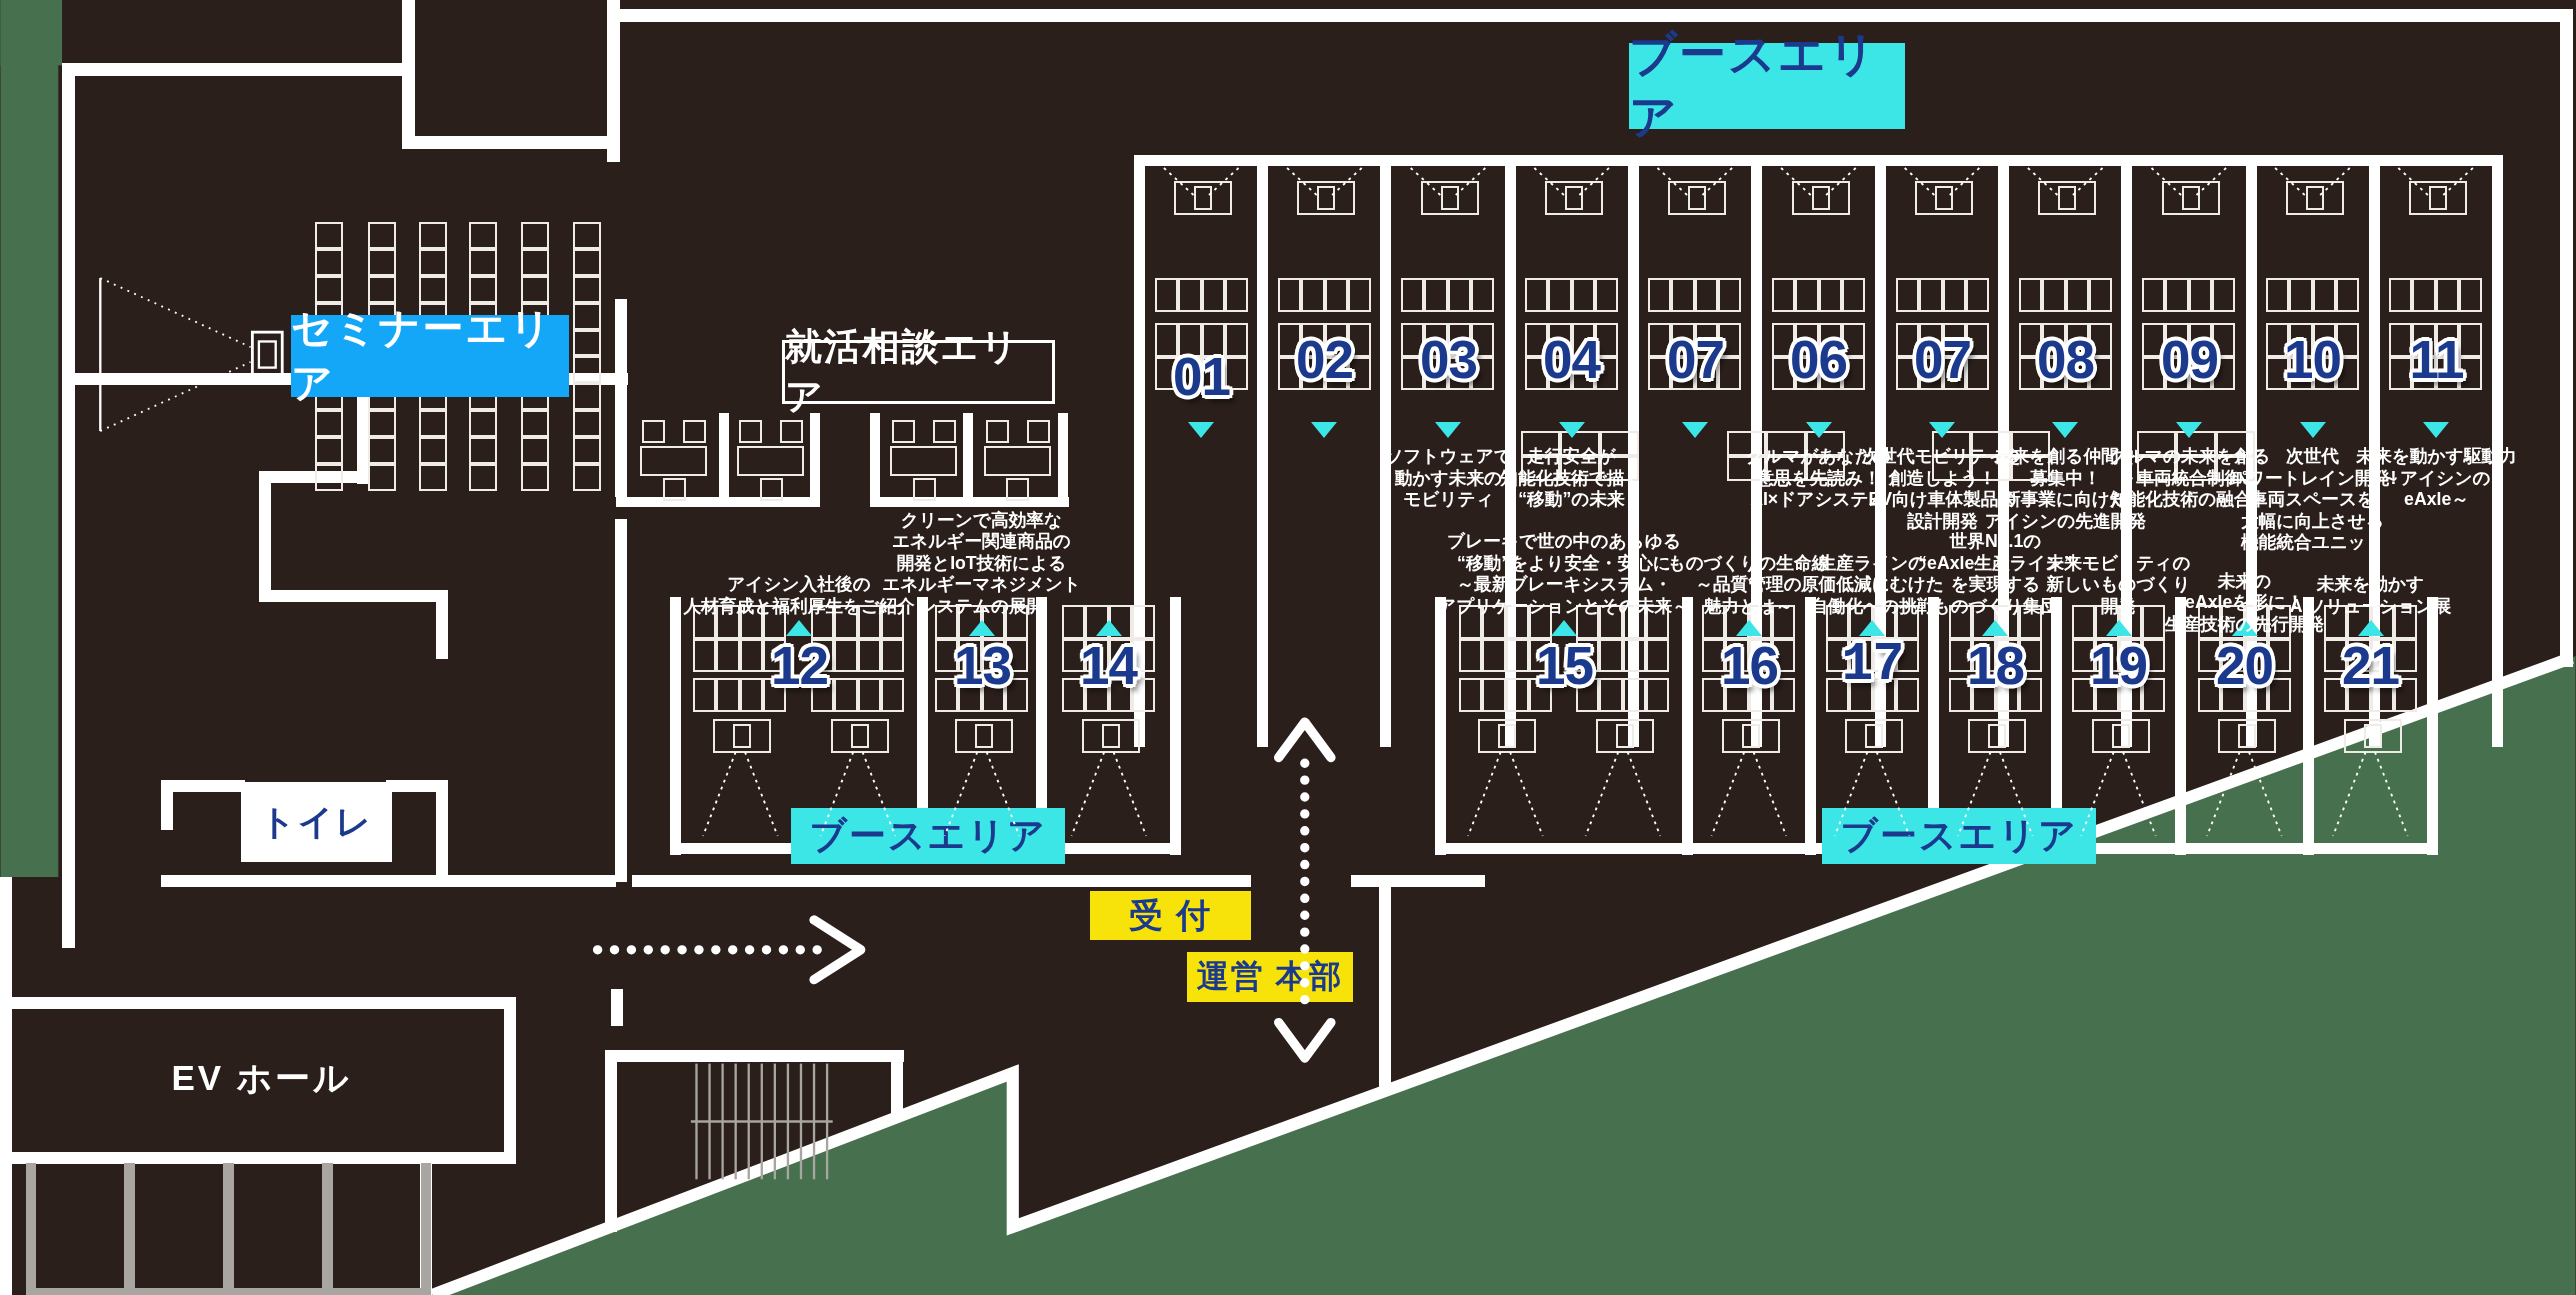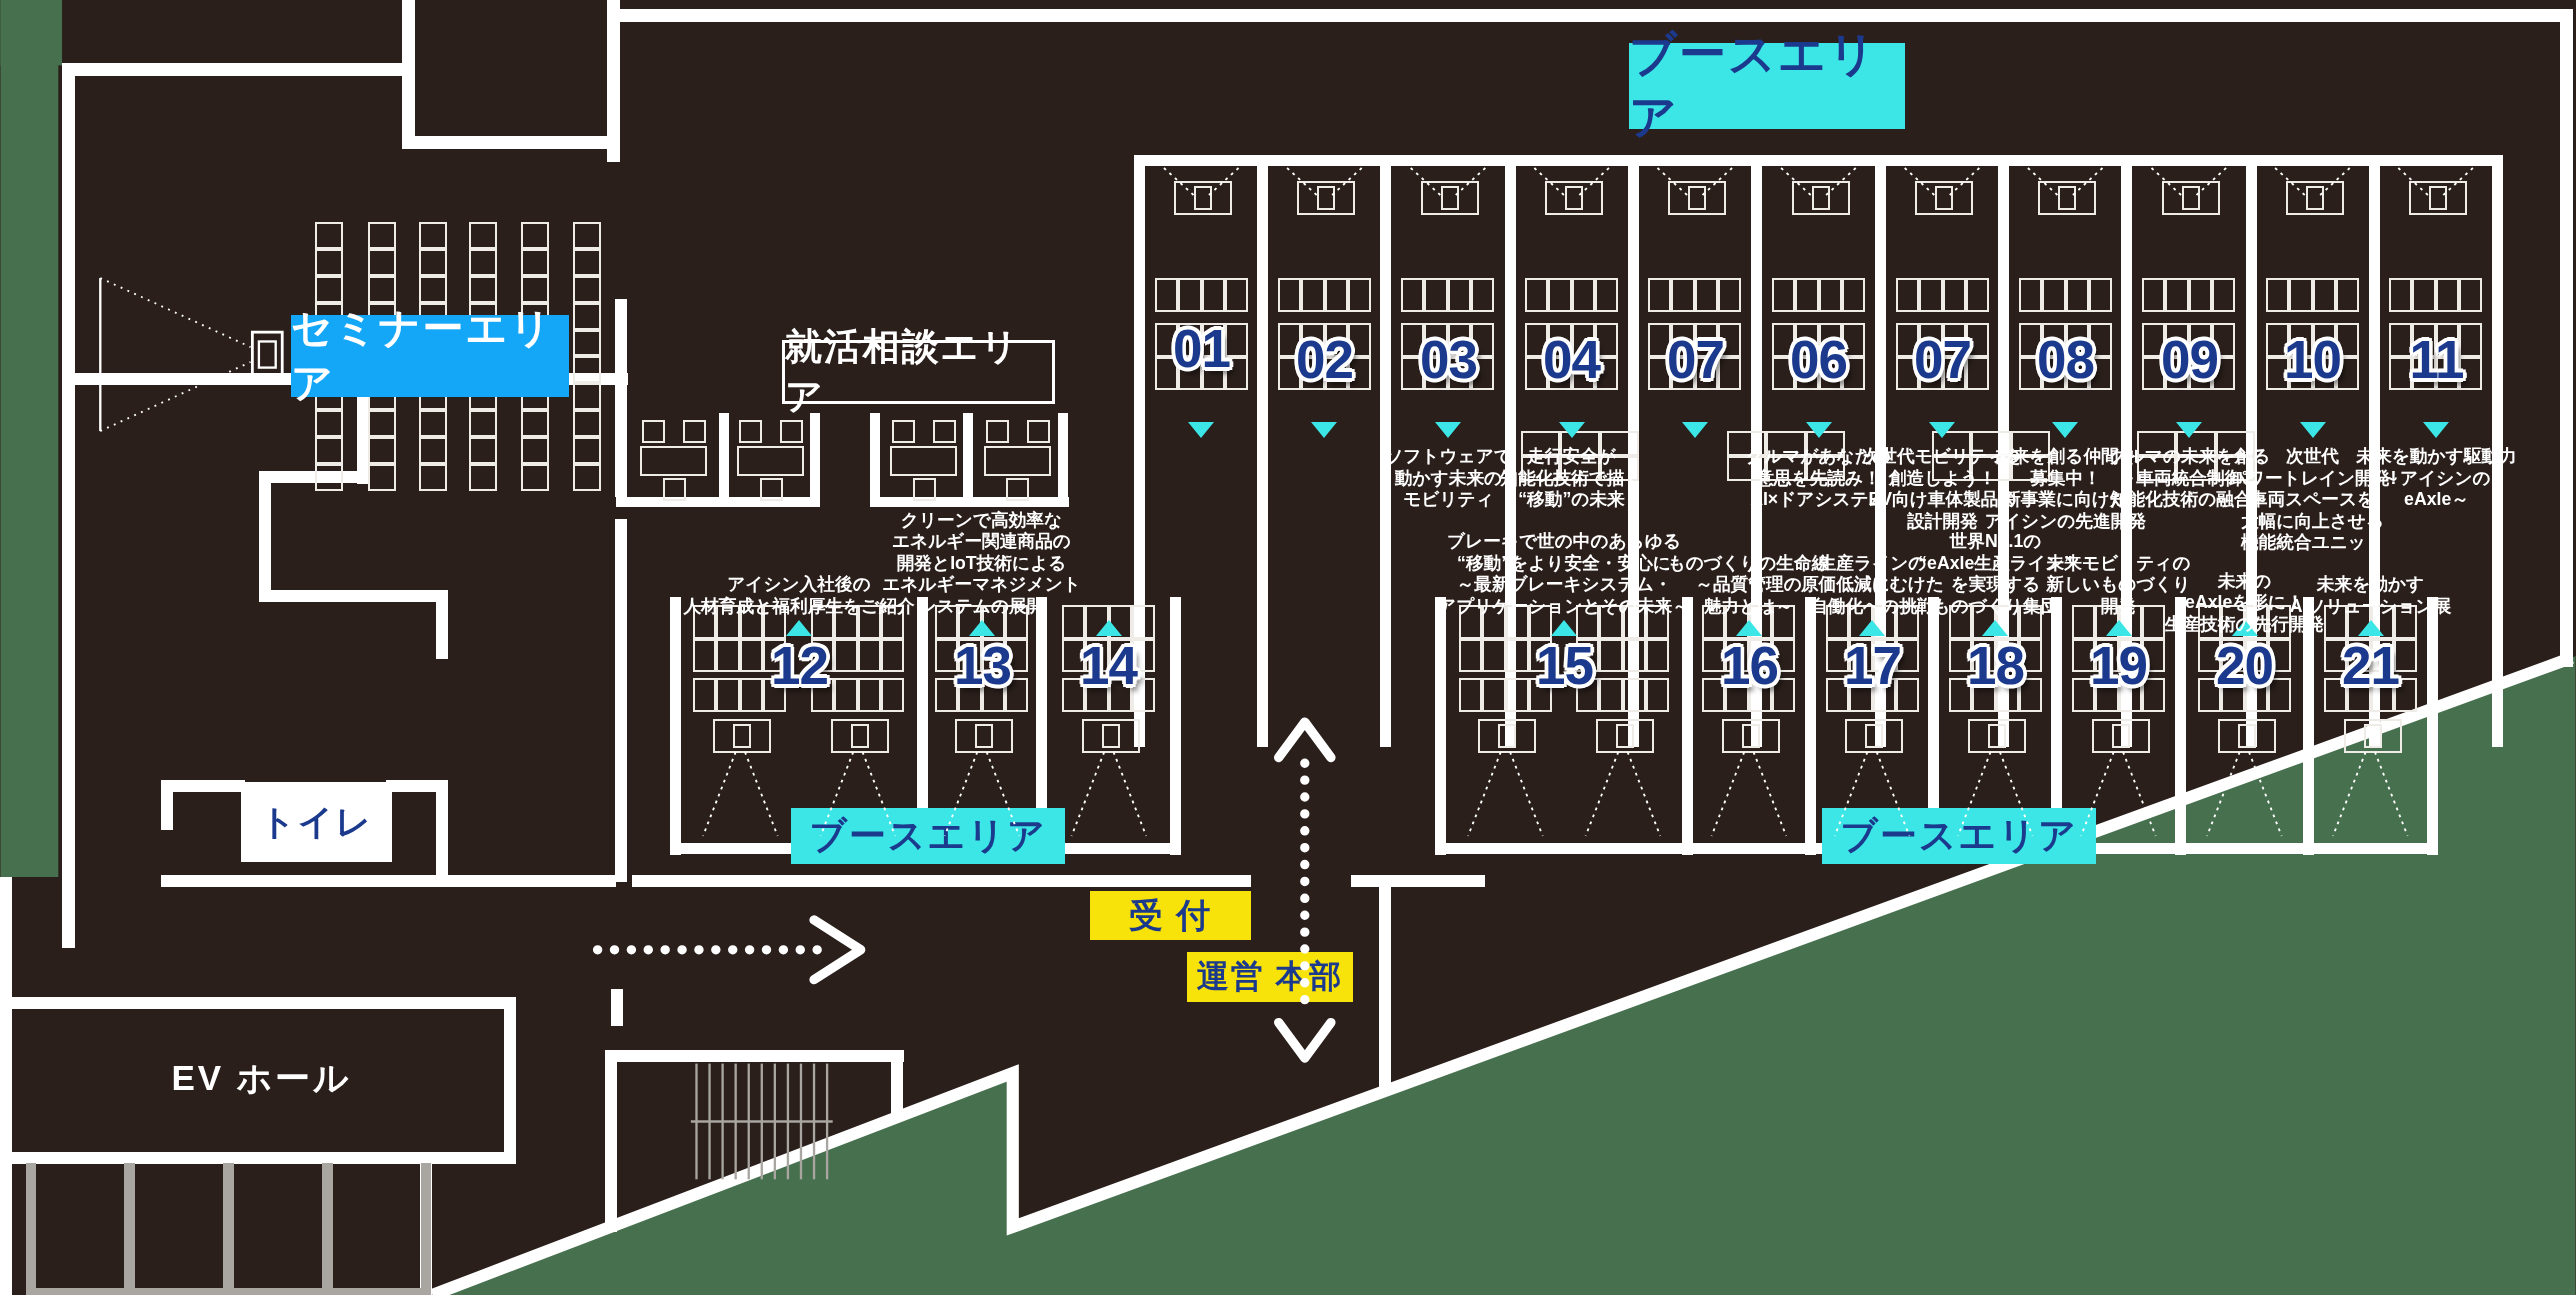--- a/index.html
+++ b/index.html
@@ -319,21 +319,21 @@
     <div class="cells" style="left: 1155px; top: 323px; width: 93px; height: 67px; grid-template-columns: repeat(4, 1fr);">
       <div class="cell"></div>
       <div class="cell"></div>
       <div class="cell"></div>
       <div class="cell"></div>
       <div class="cell"></div>
       <div class="cell"></div>
       <div class="cell"></div>
       <div class="cell"></div>
     </div>
-    <div class="bnum" style="left: 1136px; width: 131px; top: 318px; text-align: center;">01</div>
+    <div class="bnum" style="left: 1136px; width: 131px; top: 346px; text-align: center;">01</div>
     <div class="tri tri-d" style="left: 1188px; top: 422px;"></div>
     <div class="monitor" style="left: 1297px; top: 181px;">
       <i></i>
     </div>
     <div class="cells" style="left: 1278px; top: 278px; width: 93px; height: 34px; grid-template-columns: repeat(4, 1fr);">
       <div class="cell"></div>
       <div class="cell"></div>
       <div class="cell"></div>
       <div class="cell"></div>
     </div>
@@ -749,21 +749,21 @@
     </div>
     <div class="cells" style="left: 1826px; top: 678px; width: 93px; height: 34px; grid-template-columns: repeat(4, 1fr);">
       <div class="cell"></div>
       <div class="cell"></div>
       <div class="cell"></div>
       <div class="cell"></div>
     </div>
     <div class="monitor" style="left: 1845px; top: 719px;">
       <i></i>
     </div>
-    <div class="bnum" style="left: 1807px; width: 131px; top: 635px;">17</div>
+    <div class="bnum" style="left: 1807px; width: 131px; top: 635px; font-family: Liberation Mono, monospace;">17</div>
     <div class="tri tri-u" style="left: 1859px; top: 620px;"></div>
     <div class="bdesc" style="left: 1770px; width: 205px; bottom: 678px;">生産ラインの
 原価低減にむけた
 自働化への挑戦</div>
     <div class="cells" style="left: 1949px; top: 605px; width: 93px; height: 67px; grid-template-columns: repeat(4, 1fr);">
       <div class="cell"></div>
       <div class="cell"></div>
       <div class="cell"></div>
       <div class="cell"></div>
       <div class="cell"></div>

